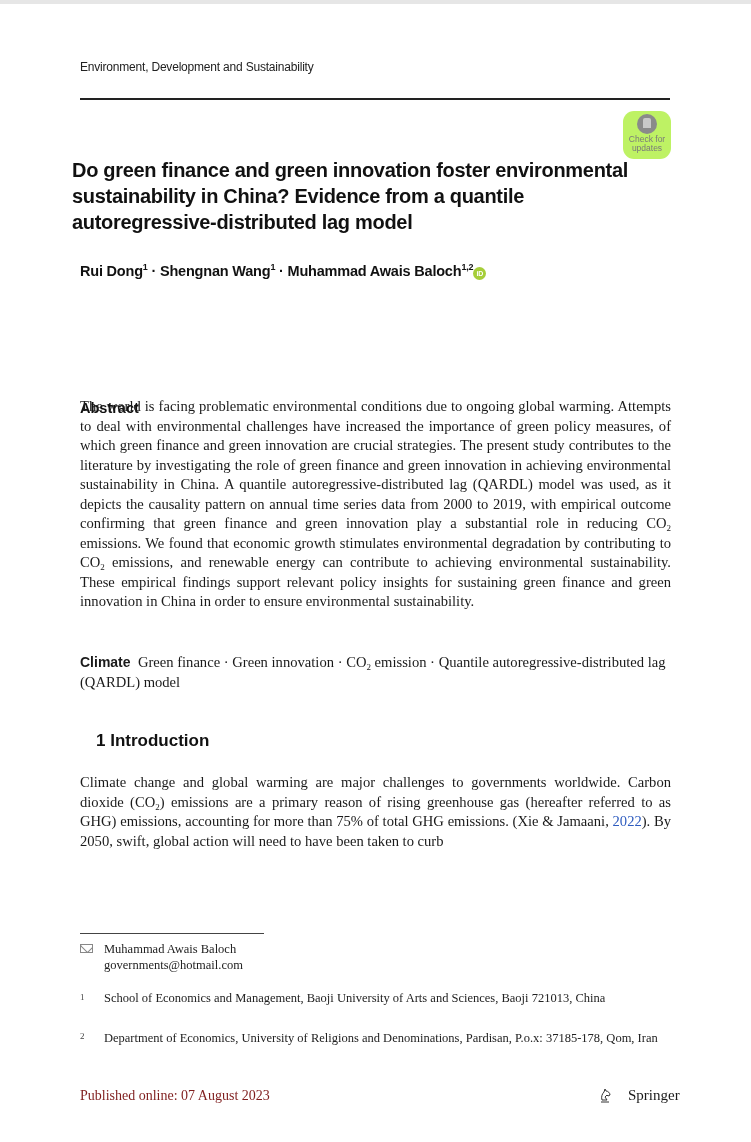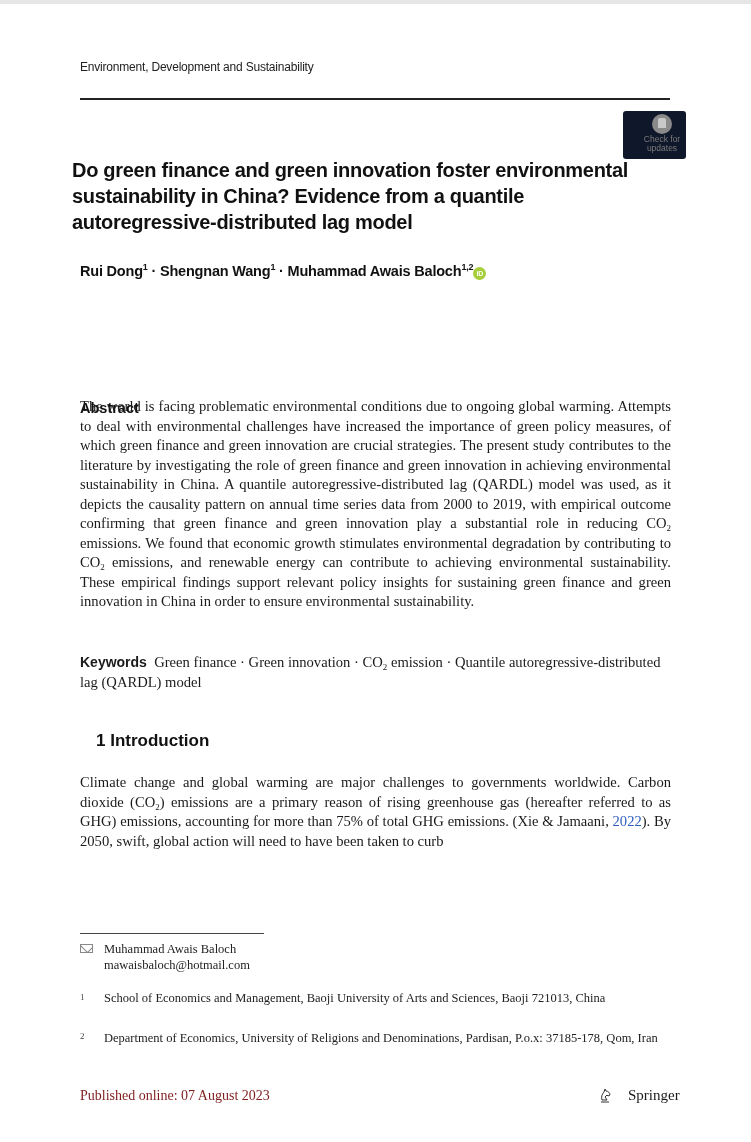--- a/index.html
+++ b/index.html
@@ -9,21 +9,21 @@
     color: #1a1a1a;
   }
   .topbar { position: absolute; left: 0; top: 0; width: 751px; height: 4px; background: #e6e6e6; }
   .sans { font-family: "Liberation Sans", "DejaVu Sans", sans-serif; }
   .serif { font-family: "Liberation Serif", "DejaVu Serif", serif; }
   .abs { position: absolute; }
 
   .journal { left: 80px; top: 59px; font-size: 12px; line-height: 16px; letter-spacing: -0.2px; color: #222; }
   .rule { left: 80px; top: 98px; width: 590px; height: 2px; background: #222; }
 
-  .crossmark { left: 623px; top: 111px; width: 48px; height: 48px; background: #0f172a; border-radius: 3px; text-align: center; padding-left: 15px; }
+  .crossmark { left: 623px; top: 111px; width: 48px; height: 48px; background: #bef264; border-radius: 11px; text-align: center; }
   .crossmark .circ { width: 20px; height: 20px; border-radius: 50%; background: #8a8a8a; margin: 3px auto 0; position: relative; }
   .crossmark .circ::after { content: ""; position: absolute; left: 6px; top: 4px; width: 8px; height: 10px; background: #c9c9c9; border-radius: 2px 2px 0 0; }
   .crossmark .cm-text { font-size: 8.5px; line-height: 9px; color: #7a7a7a; margin-top: 1px; }
 
   .title { left: 72px; top: 157px; width: 560px; font-size: 20px; line-height: 26px; font-weight: bold; letter-spacing: -0.3px; color: #111; }
   .authors { left: 80px; top: 262px; font-size: 14.5px; font-weight: bold; letter-spacing: -0.2px; color: #111; }
   .authors sup { font-size: 9px; font-weight: bold; }
   .orcid { display: inline-block; width: 13px; height: 13px; border-radius: 50%; background: #a6ce39; color: #fff; font-size: 7px; line-height: 13px; text-align: center; vertical-align: 0px; font-weight: bold; }
 
   .dates { left: 80px; top: 308px; font-size: 12px; line-height: 16px; letter-spacing: -0.2px; color: #222; }
@@ -77,33 +77,33 @@
 
 <div class="abs dates sans">
 </div>
 
 <div class="abs abs-heading sans">Abstract</div>
 <div class="abs abstract serif">
   <p><span>The world is facing problematic environmental conditions due to ongoing global warming. Attempts to deal with environmental challenges have increased the importance of green policy measures, of which green finance and green innovation are crucial strategies. The present study contributes to the literature by investigating the role of green finance and green innovation in achieving environmental sustainability in China. A quantile autoregressive-distributed lag (QARDL) model was used, as it depicts the causality pattern on annual time series data from 2000 to 2019, with empirical outcome confirming that green finance and green innovation play a substantial role in reducing CO</span><sub>2</sub><span> emissions. We found that economic growth stimulates environmental degradation by contributing to CO</span><sub>2</sub><span> emissions, and renewable energy can contribute to achieving environmental sustainability. These empirical findings support relevant policy insights for sustaining green finance and green innovation in China in order to ensure environmental sustainability.</span></p>
 </div>
 
 <div class="abs keywords serif">
-  <span class="kw-label sans">Keywords</span>&nbsp;&nbsp;<span>Green finance · Green innovation · CO</span><sub>2</sub><span> emission · Quantile autoregressive-distributed lag (QARDL) model</span>
+  <span class="kw-label sans">Climate</span>&nbsp;&nbsp;<span>Green finance · Green innovation · CO</span><sub>2</sub><span> emission · Quantile autoregressive-distributed lag (QARDL) model</span>
 </div>
 
 <div class="abs section sans">1  Introduction</div>
 <div class="abs intro serif">
   <span>Climate change and global warming are major challenges to governments worldwide. Carbon dioxide (CO</span><sub>2</sub><span>) emissions are a primary reason of rising greenhouse gas (hereafter referred to as GHG) emissions, accounting for more than 75% of total GHG emissions. (Xie &amp; Jamaani, </span><a>2022</a><span>). By 2050, swift, global action will need to have been taken to curb</span>
 </div>
 
 <div class="abs fn-rule"></div>
 <div class="abs mail-icon"></div>
 <div class="abs fn fn-text serif" style="top:941px;">
   <div>Muhammad Awais Baloch</div>
-  <div>mawaisbaloch@hotmail.com</div>
+  <div>governments@hotmail.com</div>
 </div>
 
 <div class="abs fn fn-mark serif" style="top:989px;">1</div>
 <div class="abs fn fn-text serif" style="top:990px;">School of Economics and Management, Baoji University of Arts and Sciences, Baoji 721013, China</div>
 
 <div class="abs fn fn-mark serif" style="top:1028px;">2</div>
 <div class="abs fn fn-text serif" style="top:1030px;">Department of Economics, University of Religions and Denominations, Pardisan, P.o.x: 37185-178, Qom, Iran</div>
 
 <div class="abs published serif">Published online: 07 August 2023</div>
 <div class="abs springer serif">

